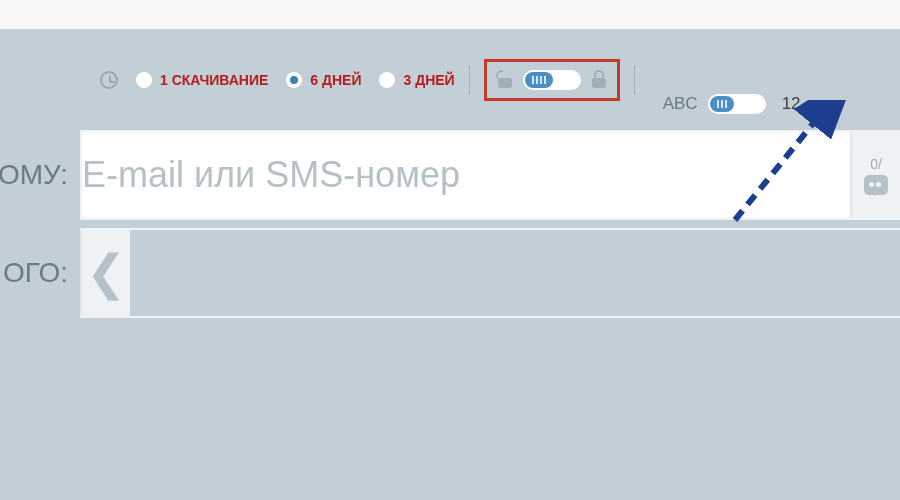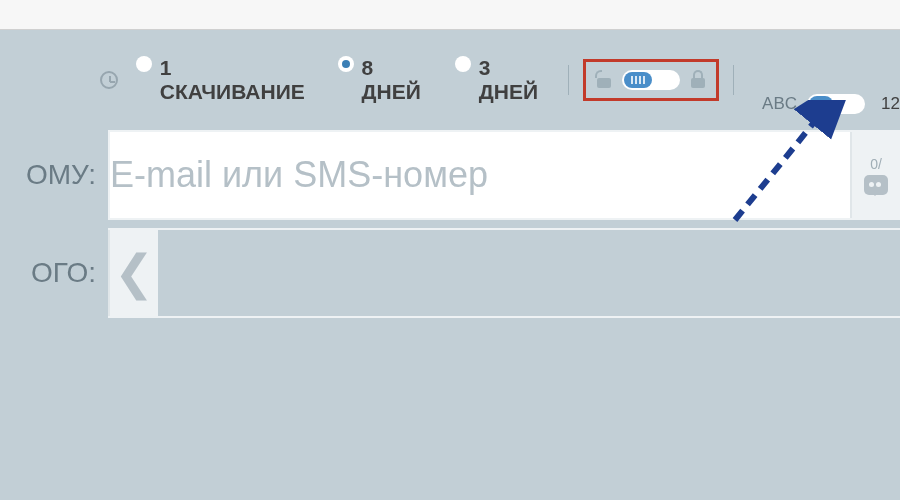--- a/index.html
+++ b/index.html
@@ -35,23 +35,23 @@
     content: '';
     position: absolute;
     background: #97a6af;
     left: 7px; top: 3px;
   }
   .clock-icon::before { width: 2px; height: 6px; }
   .clock-icon::after { width: 5px; height: 2px; top: 8px; left: 8px; }
   .radio-group { display: flex; align-items: center; gap: 18px; }
   .radio-item {
     display: flex; align-items: flex-start; gap: 8px;
-    font-size: 21px;
+    font-size: 14px;
     font-weight: bold;
-    color: #404040;
+    color: #b91c1c;
     cursor: pointer;
   }
   .radio-dot {
     width: 16px; height: 16px;
     border-radius: 50%;
     background: #fff;
     position: relative;
     flex-shrink: 0;
   }
   .radio-dot.selected::after {
@@ -136,21 +136,21 @@
     margin-left: 6px;
   }
   
   .form-row {
     display: flex;
     align-items: stretch;
     height: 90px;
     margin-bottom: 8px;
   }
   .form-label {
-    width: 108px;
+    width: 80px;
     display: flex;
     align-items: center;
     justify-content: flex-end;
     padding-right: 12px;
     font-size: 28px;
     color: #6a7b85;
     background: #c2cfd6;
   }
   .form-input {
     flex: 1;
@@ -225,21 +225,21 @@
 <div class="toolbar">
   <span class="clock-icon"></span>
 
   <div class="radio-group">
     <label class="radio-item">
       <span class="radio-dot"></span>
       <span>1 СКАЧИВАНИЕ</span>
     </label>
     <label class="radio-item">
       <span class="radio-dot selected"></span>
-      <span>8 ДНЕЙ</span>
+      <span>6 ДНЕЙ</span>
     </label>
     <label class="radio-item">
       <span class="radio-dot"></span>
       <span>3 ДНЕЙ</span>
     </label>
   </div>
 
   <span class="vsep"></span>
 
   <div class="highlight-box">

